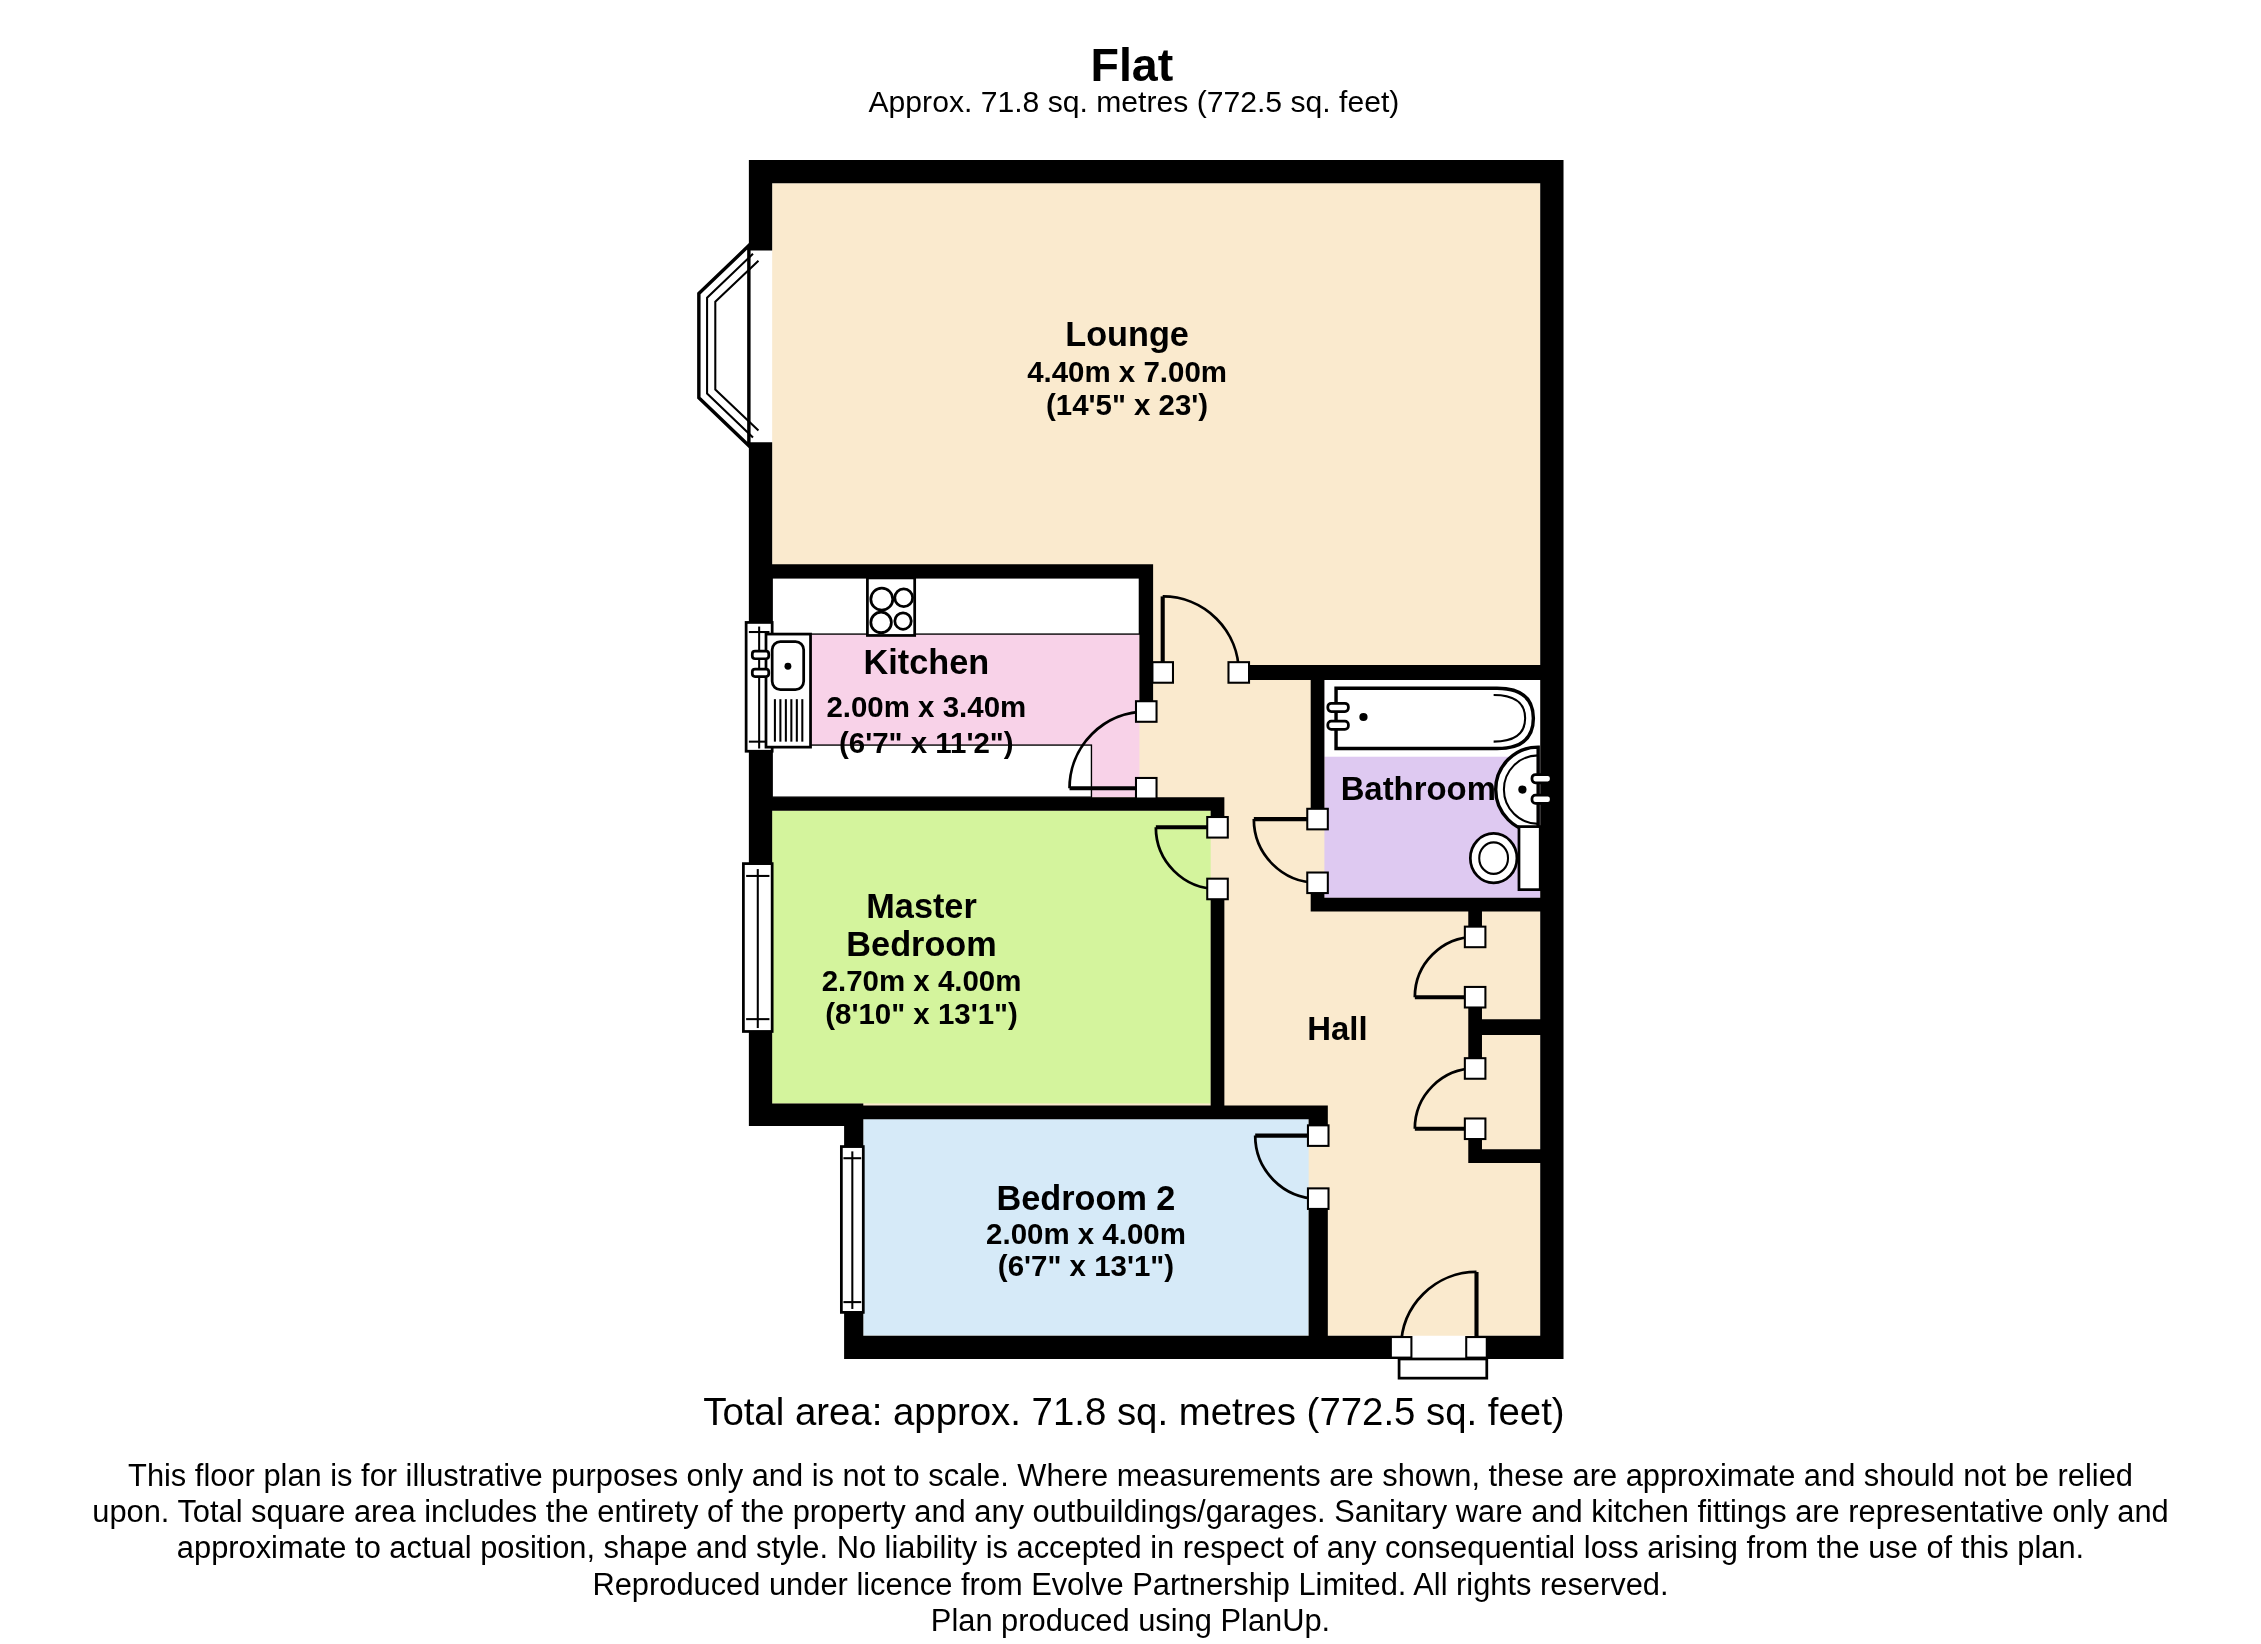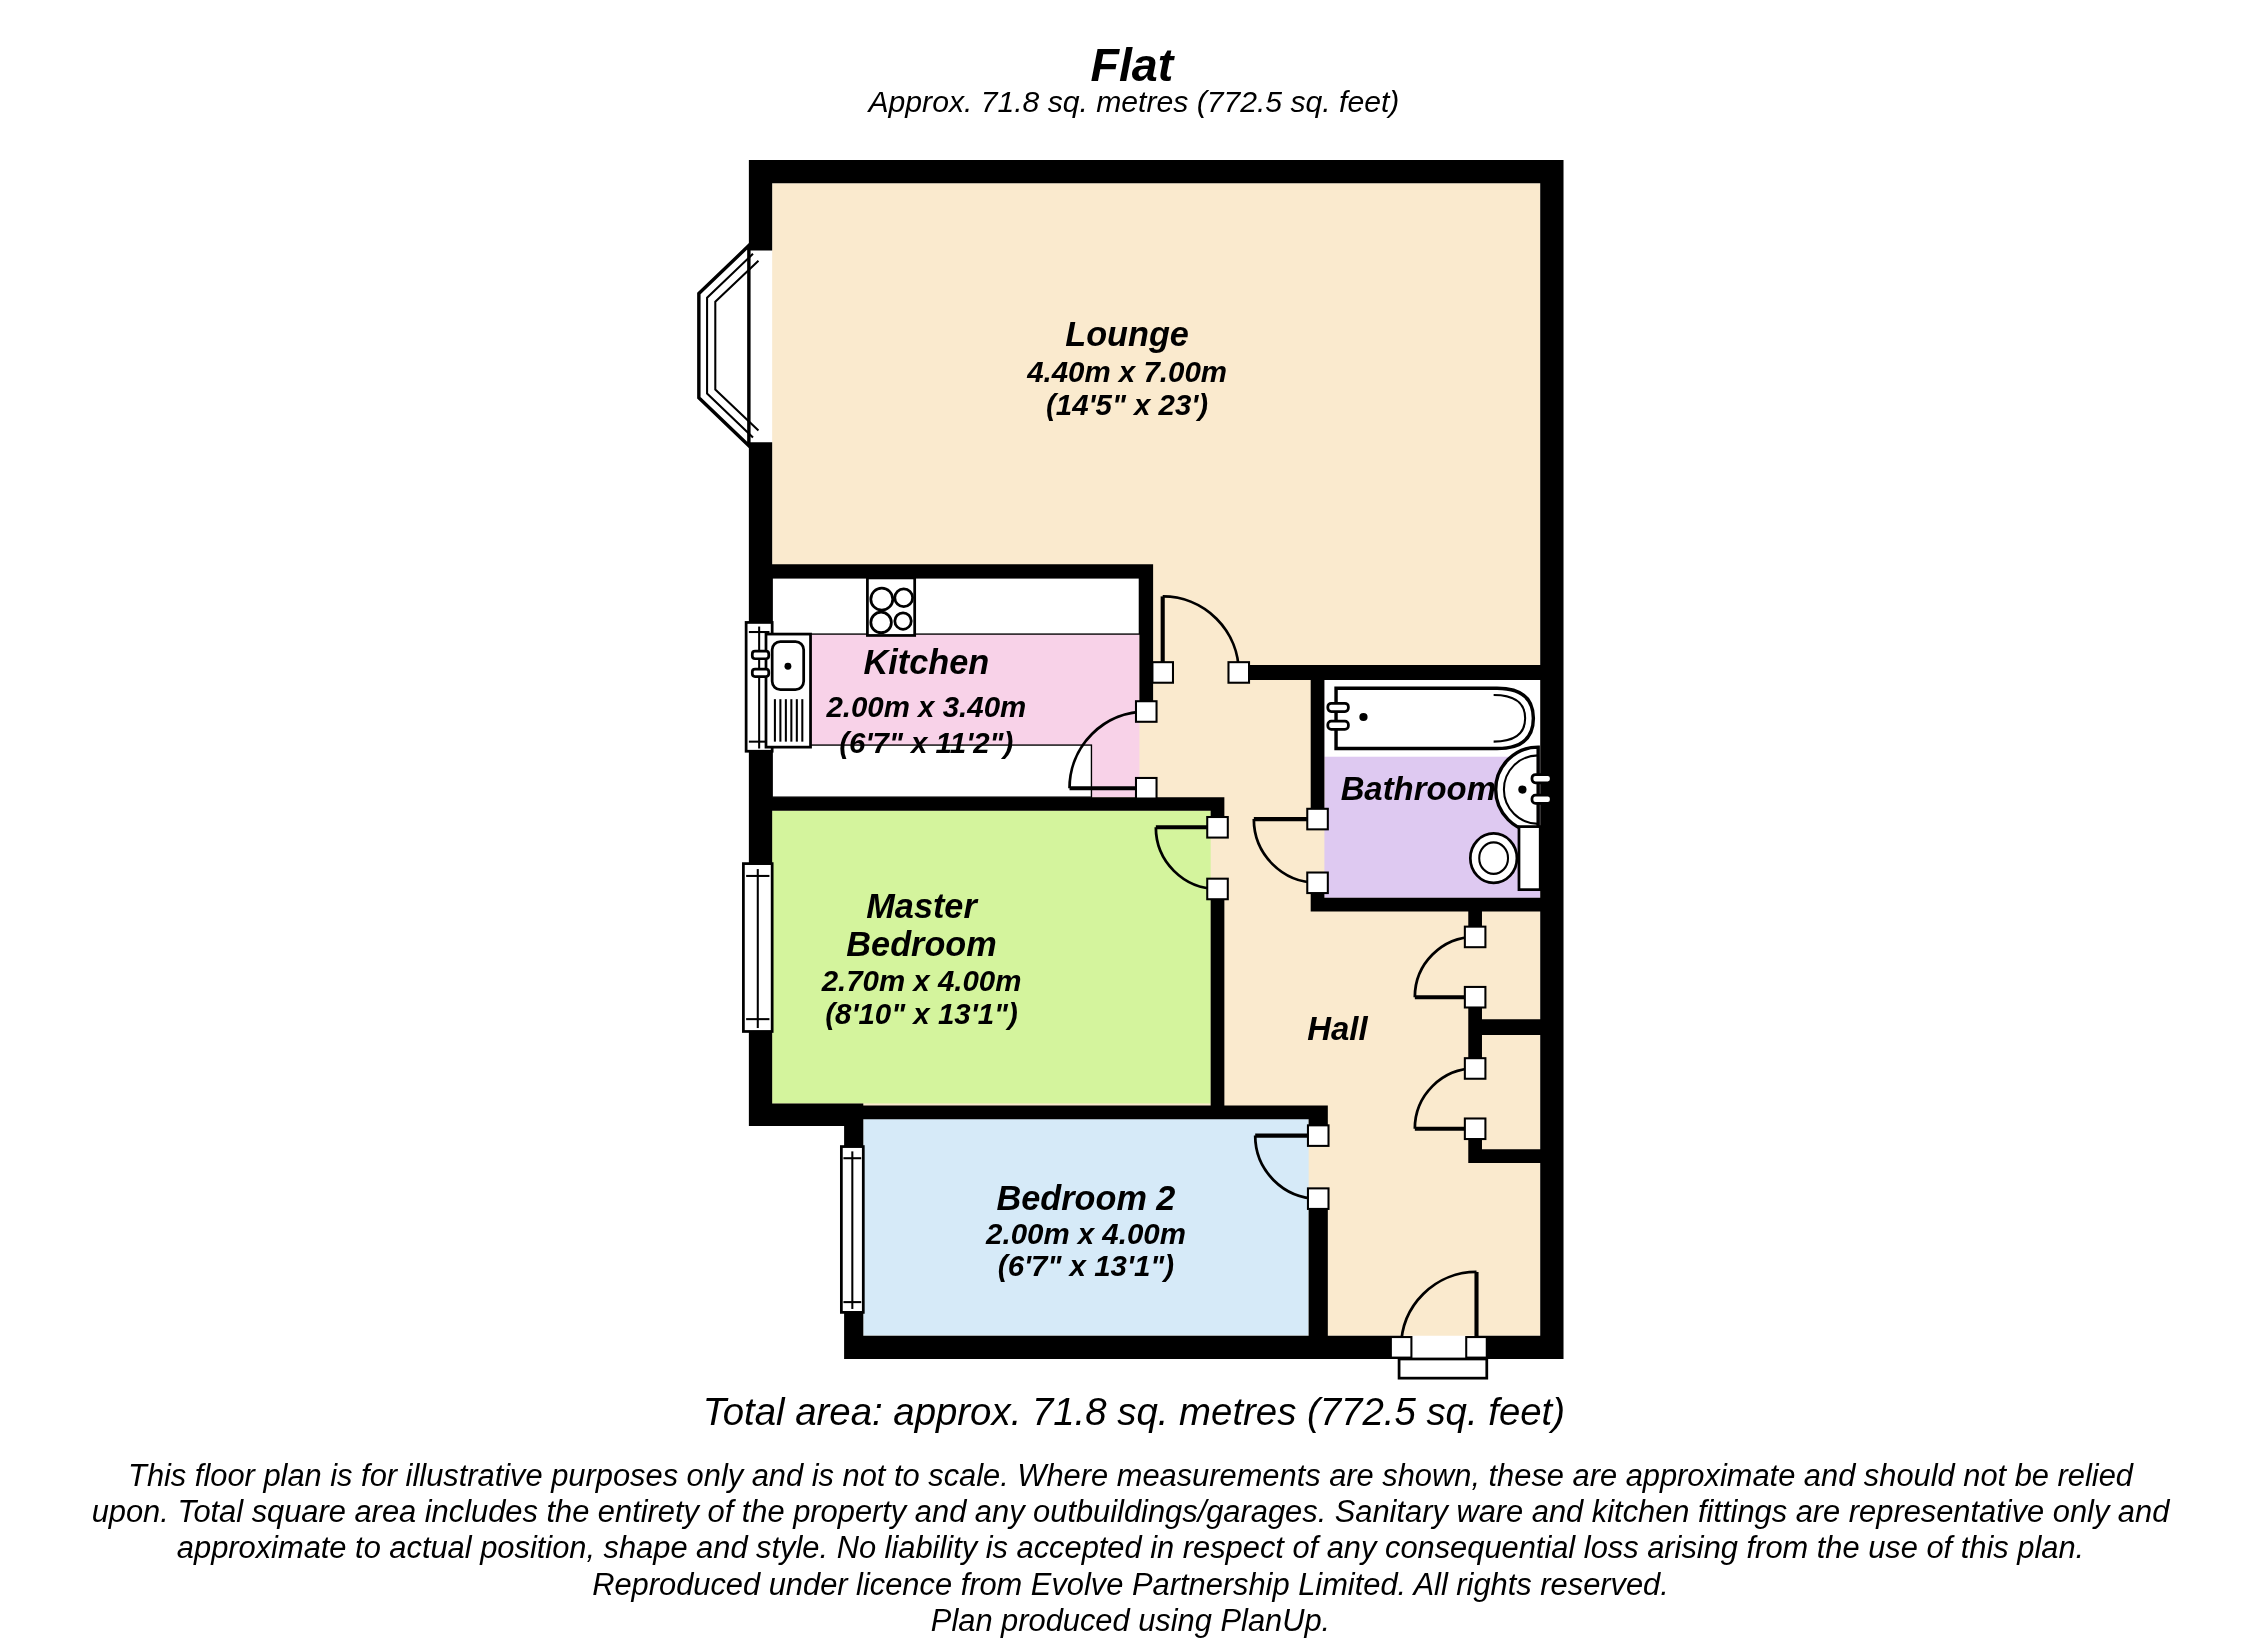--- a/index.html
+++ b/index.html
@@ -1,16 +1,16 @@
 <!DOCTYPE html>
 <html style="font-size:11px"><head>
 <meta charset="utf-8">
 <style>
   html,body{margin:0;padding:0;background:#fff;}
-  .page{position:relative;width:2261px;height:1645px;background:#ffffff;overflow:hidden;font-style:italic;}
+  .page{position:relative;width:2261px;height:1645px;background:#ffffff;overflow:hidden;}
   svg{display:block;}
   text{font-family:"Liberation Sans","DejaVu Sans",sans-serif;fill:#000;}
   .t-title{font-size:68px;font-weight:bold;text-anchor:middle;}
   .t-sub{font-size:44px;text-anchor:middle;}
   .t-room{font-size:50px;font-weight:bold;text-anchor:middle;}
   .t-dim{font-size:43px;font-weight:bold;text-anchor:middle;}
   .t-small-room{font-size:48px;font-weight:bold;text-anchor:middle;}
   .t-total{font-size:56px;text-anchor:middle;}
   .t-foot{font-size:45px;text-anchor:middle;}
   .wallstroke{stroke:#000;}

